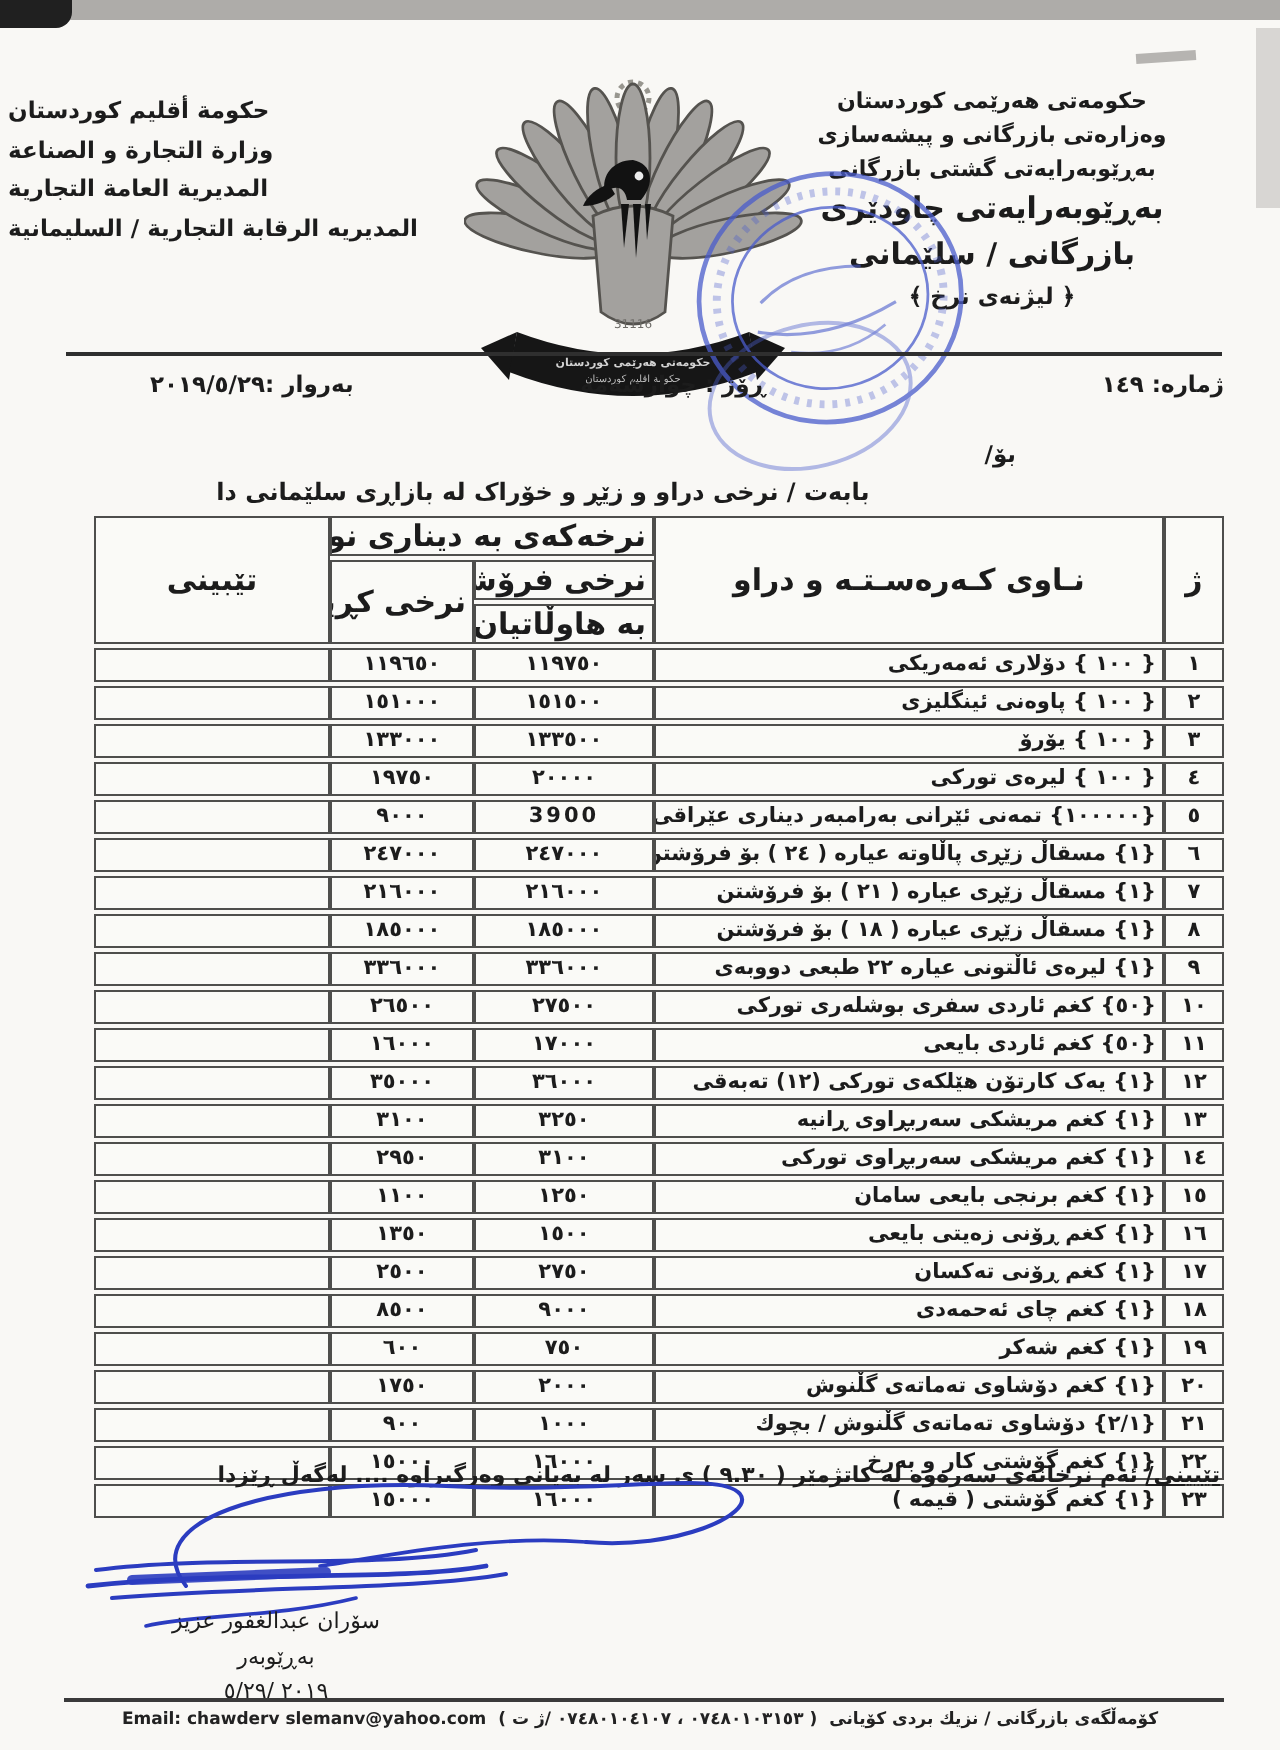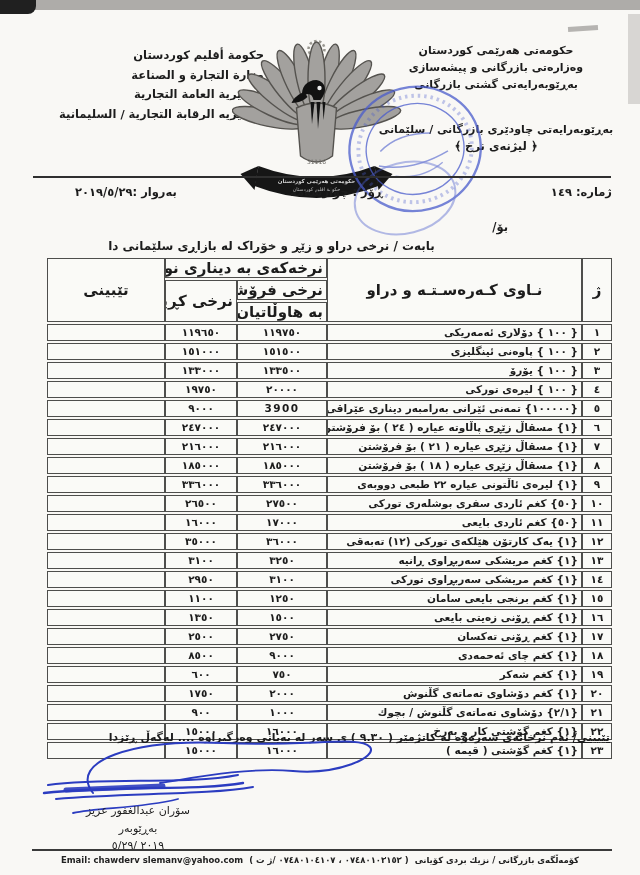--- a/index.html
+++ b/index.html
@@ -10,23 +10,23 @@
     color:#1c1c1c; direction:rtl;
   }
   
   .scan-band{position:absolute;top:0;left:0;width:640px;height:10px;background:#aeaca9;}
   .scan-blob{position:absolute;top:0;left:0;width:36px;height:14px;background:#202020;border-radius:0 0 8px 0;}
   .scan-dash{position:absolute;top:26px;left:568px;width:30px;height:5px;background:#b6b4b1;transform:rotate(-4deg);}
   .scan-dash2{position:absolute;top:14px;left:628px;width:12px;height:90px;background:#d8d6d3;}
 
   
   .hdr-right{position:absolute;top:42px;right:25px;width:238px;text-align:center;font-weight:bold;font-size:11px;line-height:1.55;}
-  .hdr-right .l4{font-size:11px;margin-top:28px;}
+  .hdr-right .l4{font-size:15px;}
   .hdr-right .l5{font-size:11.5px;letter-spacing:1px;}
-  .hdr-left{position:absolute;top:46px;left:29px;width:235px;text-align:right;font-weight:bold;font-size:11.5px;line-height:1.7;font-family:"DejaVu Serif","DejaVu Sans",serif;}
+  .hdr-left{position:absolute;top:46px;left:4px;width:235px;text-align:left;font-weight:bold;font-size:11.5px;line-height:1.7;font-family:"DejaVu Serif","DejaVu Sans",serif;}
 
   .emblem{position:absolute;top:36px;left:232px;width:170px;height:182px;}
   .stamp{position:absolute;top:78px;left:336px;width:162px;height:162px;opacity:.75;}
 
   .rule{position:absolute;top:176px;left:33px;width:578px;height:0;border-top:2px solid #2f2f2f;}
 
   .meta{position:absolute;top:185px;left:0;width:640px;height:18px;font-weight:bold;font-size:11.5px;}
   .meta-no{position:absolute;right:28px;}
   .meta-day{position:absolute;left:290px;}
   .meta-date{position:absolute;left:60px;margin-left:15px;}

